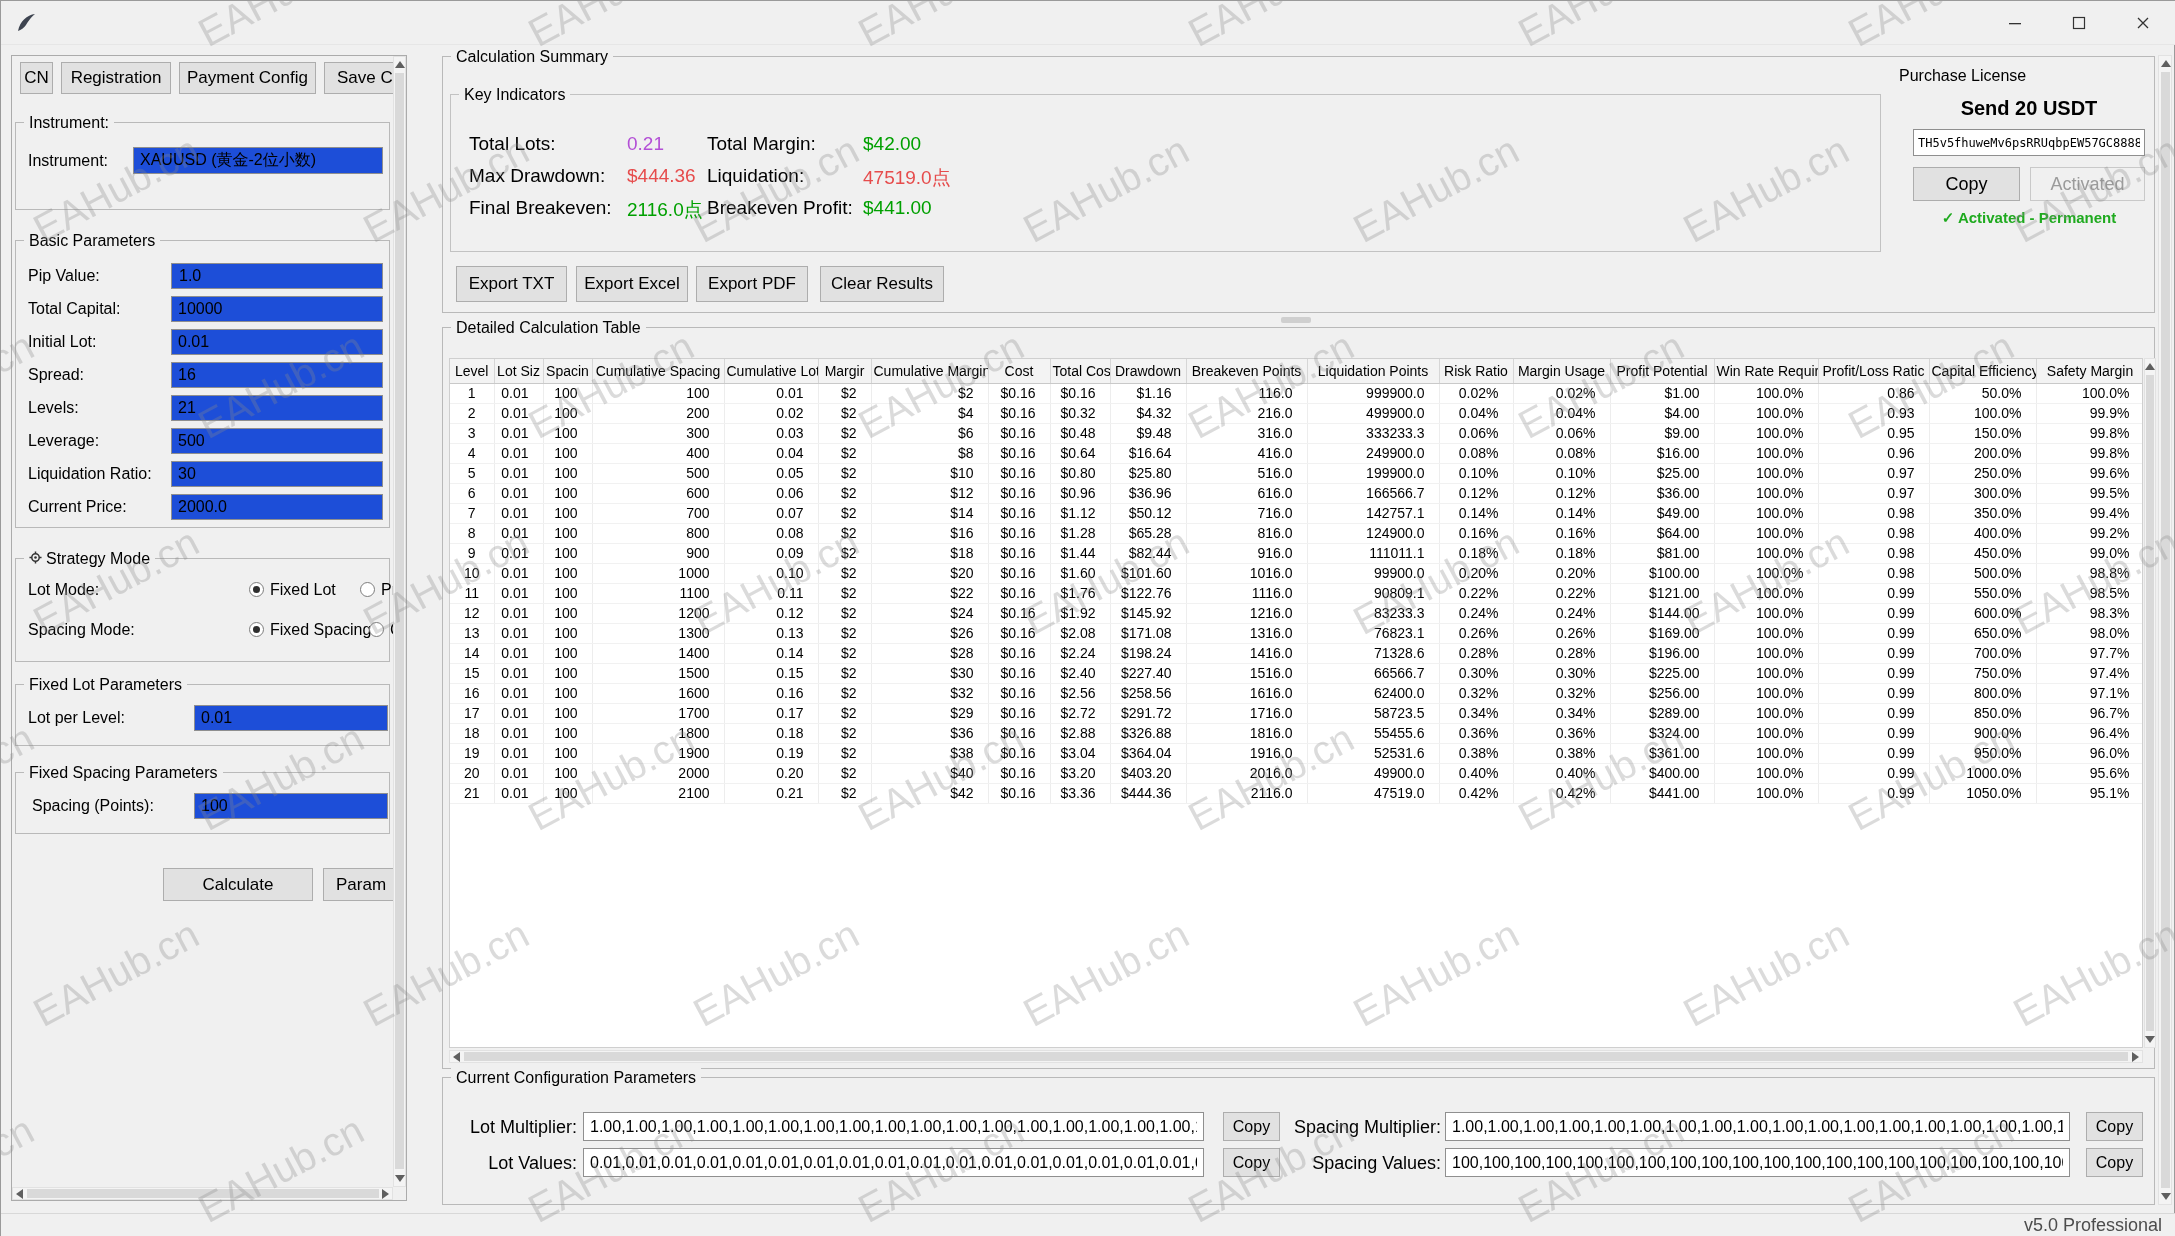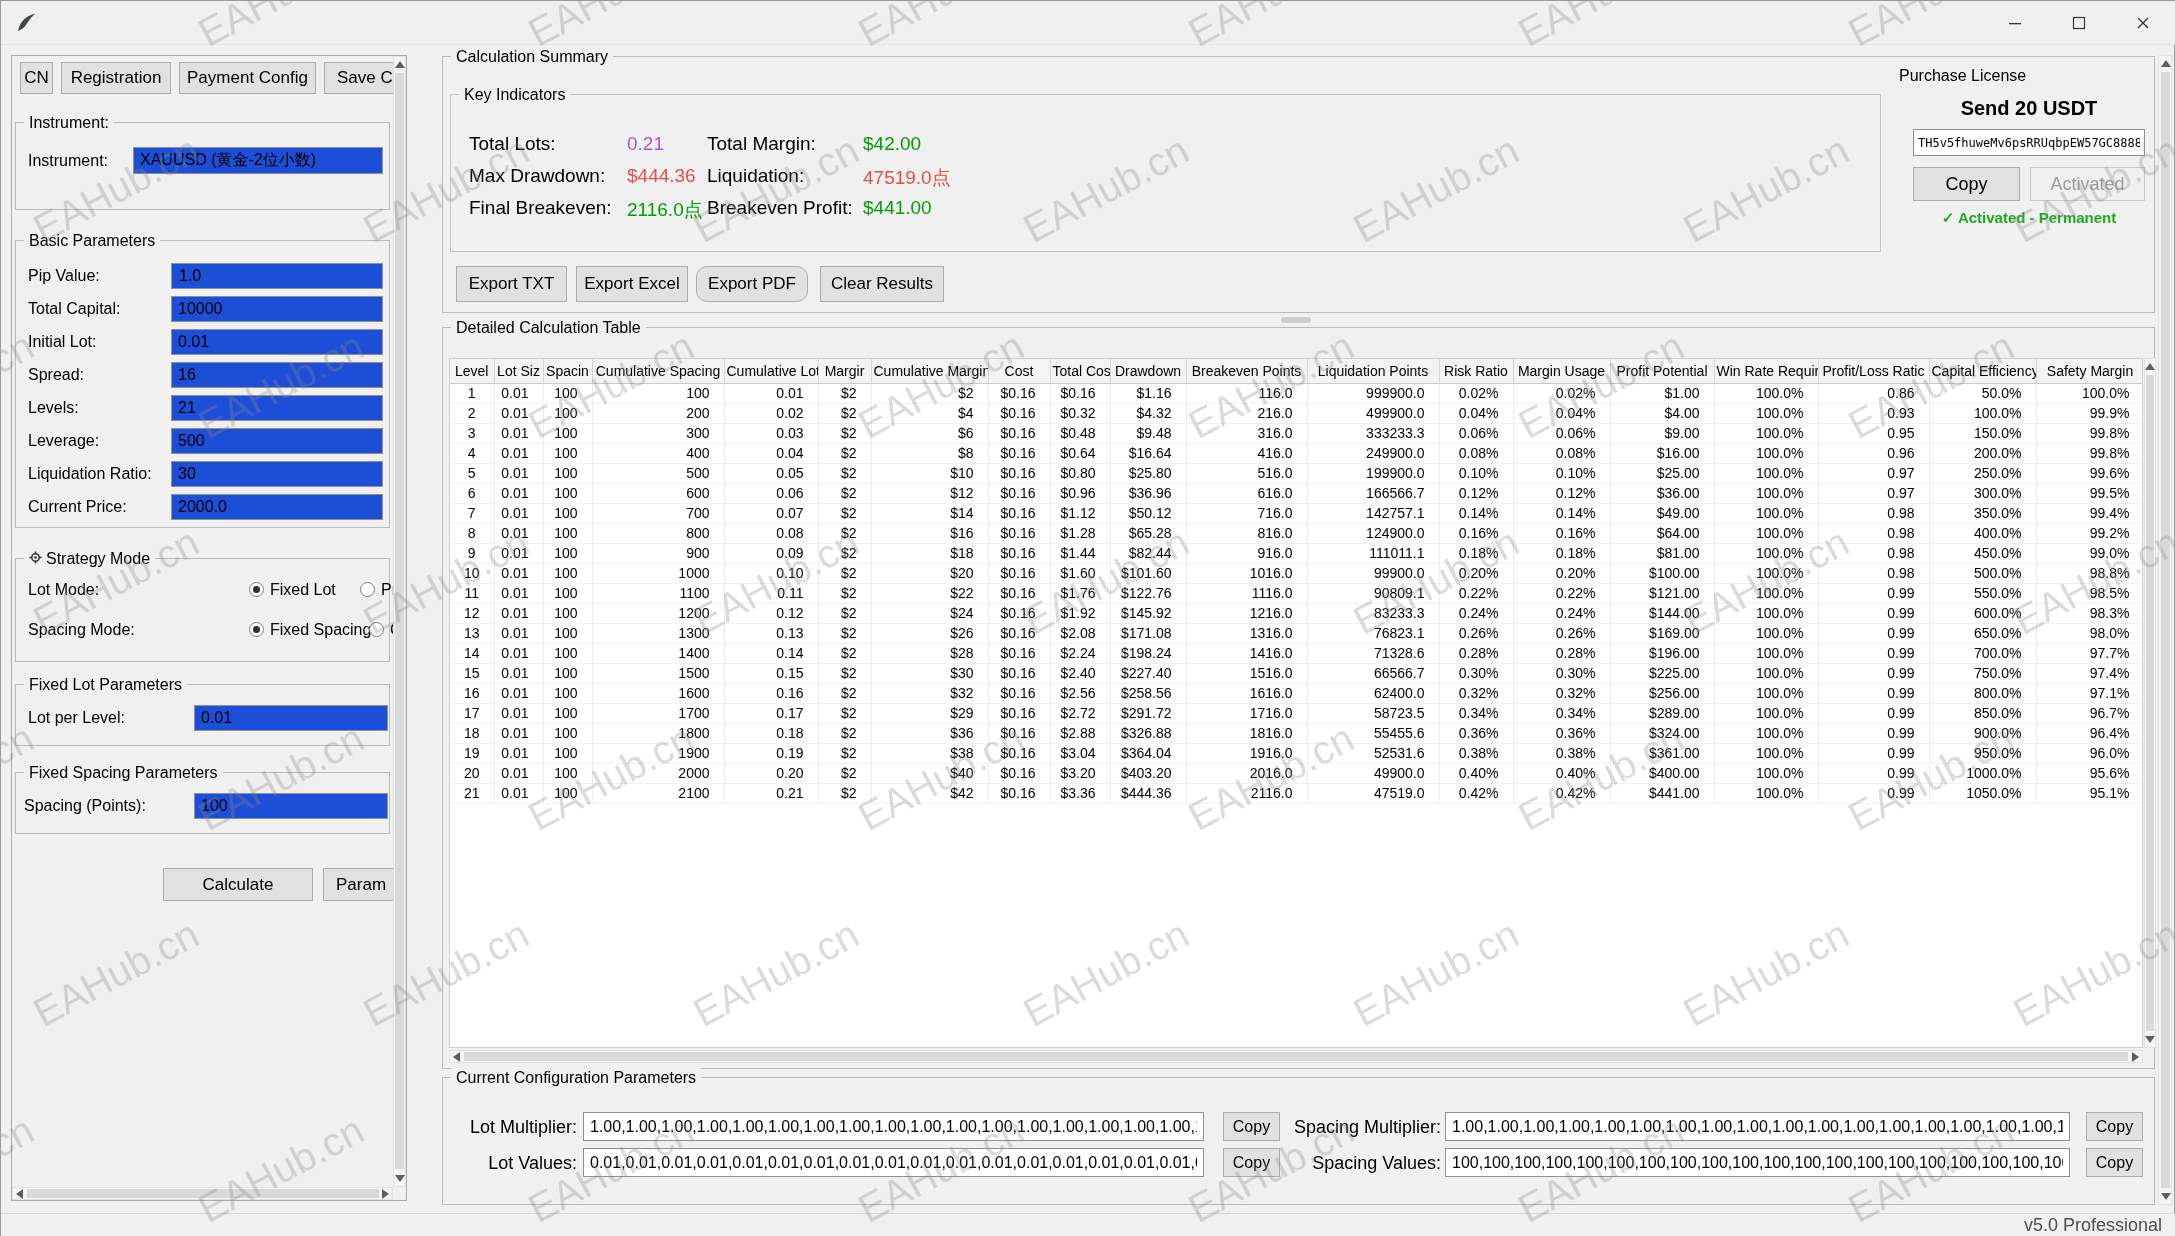--- a/index.html
+++ b/index.html
@@ -158,21 +158,21 @@
       </div>
 
       <div class="gb" style="left:3px;top:628px;width:375px;height:62px;">
         <span class="gb-title">Fixed Lot Parameters</span>
         <span class="lbl" style="left:12px;top:24px;">Lot per Level:</span>
         <input class="inp" style="left: 178px; top: 20px; width: 194px;" value="0.01">
       </div>
 
       <div class="gb" style="left:3px;top:716px;width:375px;height:62px;">
         <span class="gb-title">Fixed Spacing Parameters</span>
-        <span class="lbl" style="left:8px;top:24px;">Spacing (Points):</span>
+        <span class="lbl" style="left:16px;top:24px;">Spacing (Points):</span>
         <input class="inp" style="left: 178px; top: 20px; width: 194px;" value="100">
       </div>
 
       <button class="btn" style="left:151px;top:812px;width:150px;height:33px;">Calculate</button>
       <button class="btn" style="left:311px;top:812px;width:110px;height:33px;justify-content:flex-start;padding-left:12px;">Param</button>
     </div>
 
     <div class="sbv" style="left:381px;top:0;width:13px;height:1131px;">
       <span class="arr up" style="left:1px;top:4px;"></span>
       <div class="sb-thumb" style="left:1px;top:16px;width:9px;height:1096px;"></div>
@@ -206,21 +206,21 @@
 
     <span class="lbl" style="left:1456px;top:10px;font-size:16px;">Purchase License</span>
     <span class="lic-head" style="left:1470px;top:40px;width:232px;">Send 20 USDT</span>
     <input class="lic-addr" style="left: 1470px; top: 72px; width: 232px;" value="TH5v5fhuweMv6psRRUqbpEW57GC888888">
     <button class="btn" style="left:1470px;top:110px;width:107px;height:34px;font-size:18px;">Copy</button>
     <button class="btn btn-disabled" style="left:1587px;top:110px;width:115px;height:34px;font-size:18px;">Activated</button>
     <span class="lic-status" style="left: 1446px; top: 152px; width: 280px; color: rgb(31, 170, 31);">✓ Activated - Permanent</span>
 
     <button class="btn" style="left:13px;top:209px;width:111px;height:36px;">Export TXT</button>
     <button class="btn" style="left:133px;top:209px;width:112px;height:36px;">Export Excel</button>
-    <button class="btn" style="left:253px;top:209px;width:112px;height:36px;border-radius:11px;">Export PDF</button>
+    <button class="btn" style="left:253px;top:209px;width:112px;height:36px;">Export PDF</button>
     <button class="btn" style="left:377px;top:209px;width:124px;height:36px;">Clear Results</button>
   </div>
 
   <div class="splitter-dash"></div>
 
   <div class="gb" style="left:441px;top:326px;width:1713px;height:742px;">
     <span class="gb-title">Detailed Calculation Table</span>
     <div class="table-wrap">
       <table class="calc">
         <thead>

